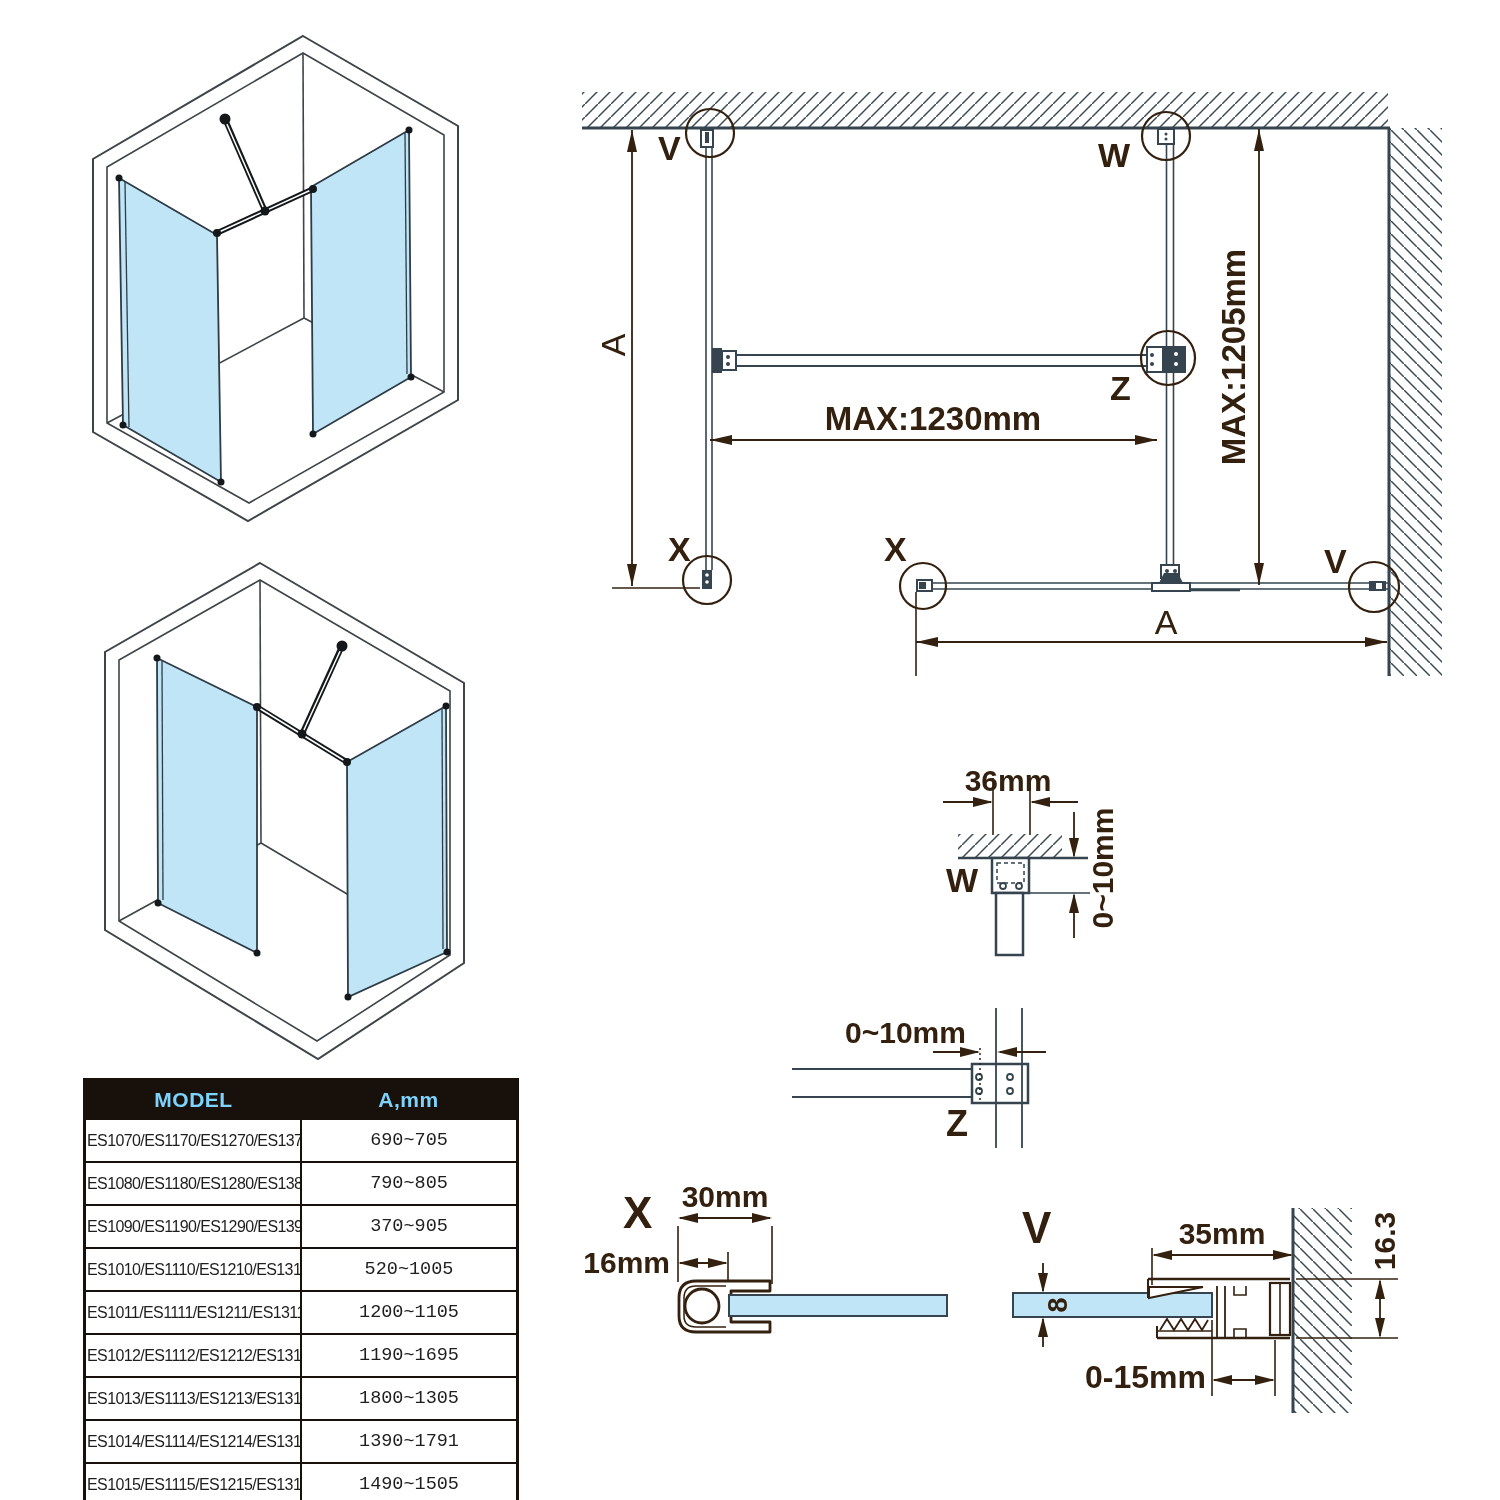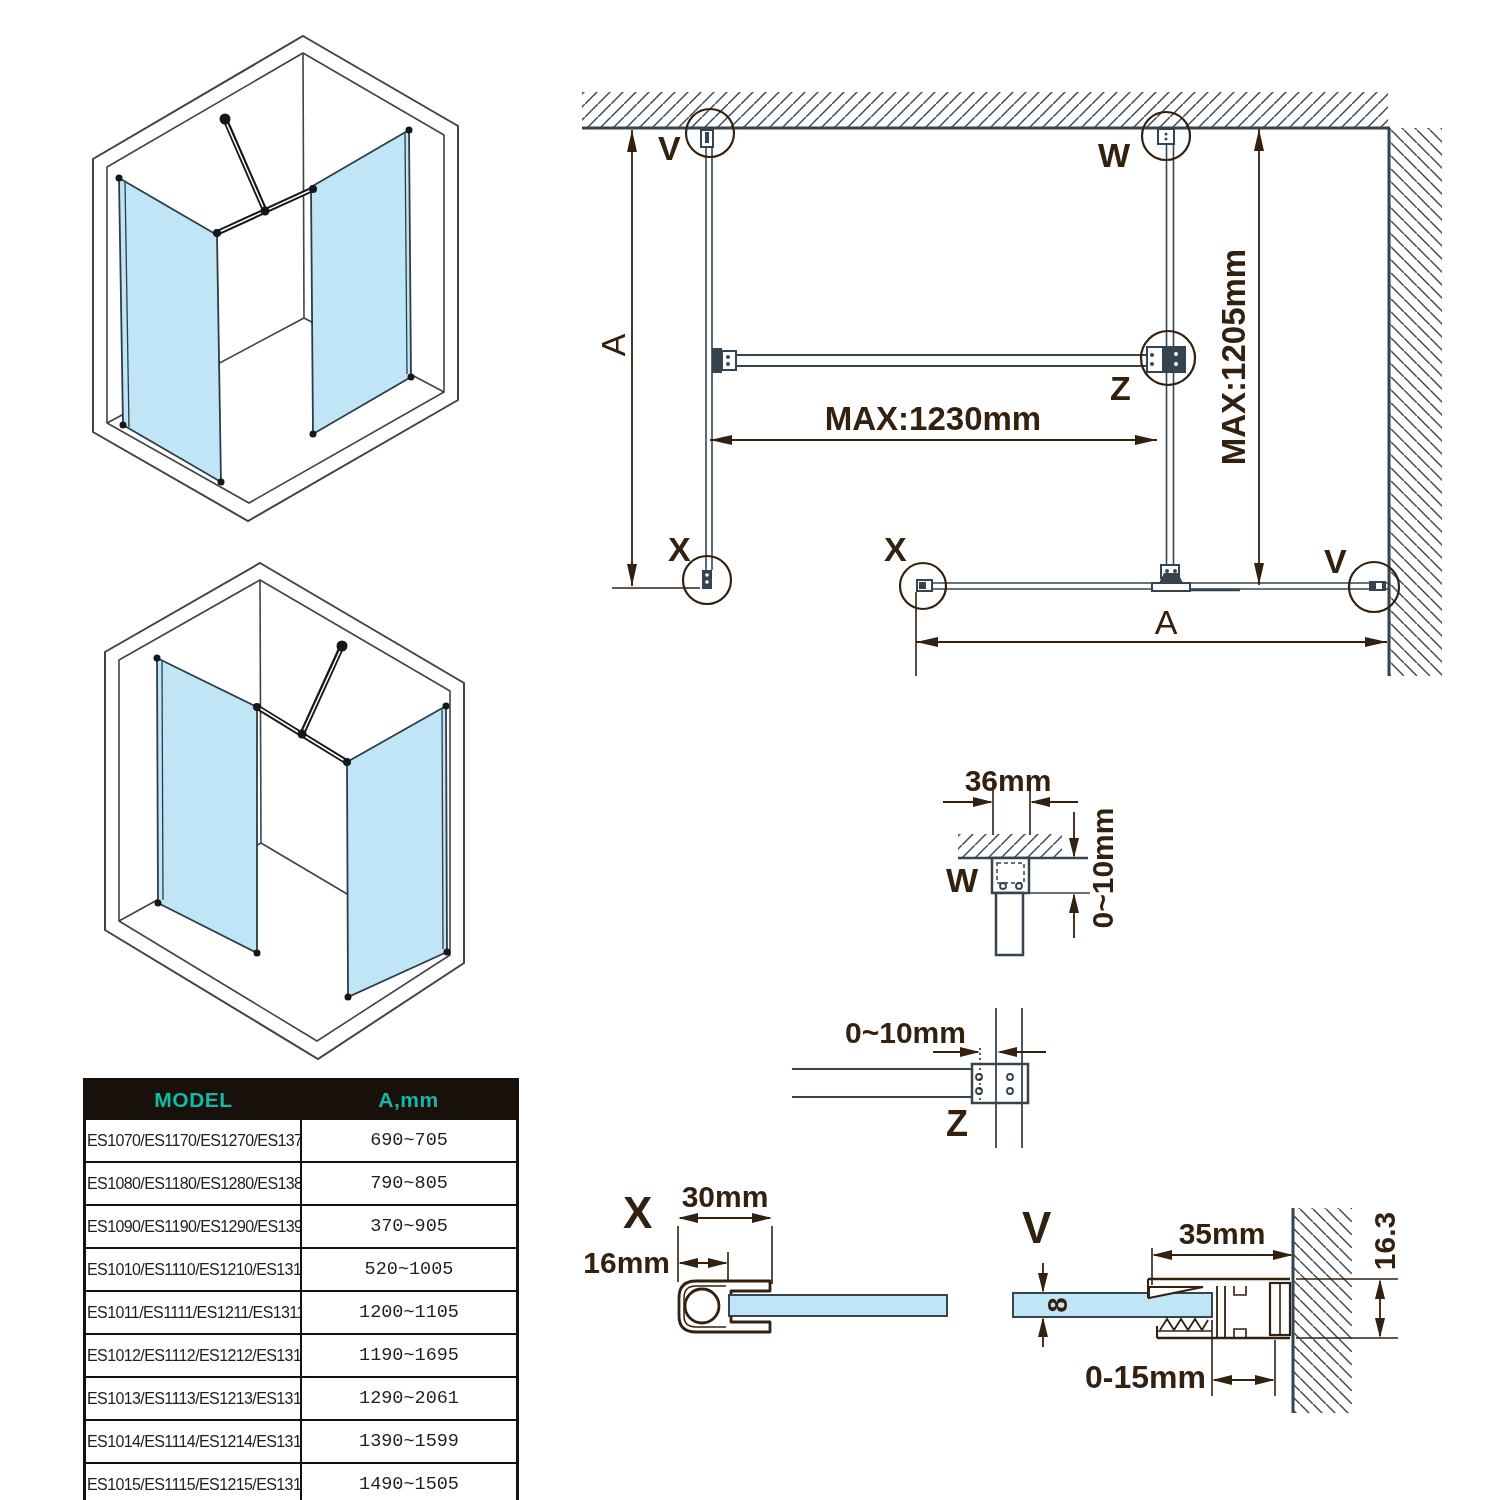--- a/index.html
+++ b/index.html
@@ -5,21 +5,21 @@
   html,body{margin:0;padding:0;background:#ffffff;}
   #canvas{position:relative;width:1500px;height:1500px;background:#fff;overflow:hidden;
           font-family:"Liberation Sans",sans-serif;}
   svg{position:absolute;overflow:visible;}
   svg text{font-family:"Liberation Sans",sans-serif;}
   .tb{font-weight:bold;fill:#33200e;}
   .ts{fill:#33200e;}
   
   #model-table{position:absolute;left:83px;top:1078px;width:436px;border-collapse:collapse;
                table-layout:fixed;border:3px solid #18110b;background:#fff;}
-  #model-table th{background:#18110b;color:#14b8a6;font-weight:bold;height:35px;
+  #model-table th{background:#18110b;color:#7dd3fc;font-weight:bold;height:35px;
                   font-size:21px;letter-spacing:0.5px;}
   #model-table td{border:2.4px solid #18110b;text-align:center;color:#1e1e1e;
                   height:39px;white-space:nowrap;overflow:hidden;}
   #model-table td.c1{font-size:16px;letter-spacing:-0.6px;width:300px;}
   #model-table td.c2{font-size:18.5px;width:133px;font-family:Liberation Mono, monospace;}
 </style>
 </head>
 <body>
 
 <div id="canvas">
@@ -377,25 +377,25 @@
     <tr>
           <td class="c1">ES1011/ES1111/ES1211/ES1311/ES1511</td>
           <td class="c2">1200~1105</td>
         </tr>
     <tr>
           <td class="c1">ES1012/ES1112/ES1212/ES1312/ES1512</td>
           <td class="c2">1190~1695</td>
         </tr>
     <tr>
           <td class="c1">ES1013/ES1113/ES1213/ES1313/ES1513</td>
-          <td class="c2">1290~2061</td>
+          <td class="c2">1800~1305</td>
         </tr>
     <tr>
           <td class="c1">ES1014/ES1114/ES1214/ES1314/ES1514</td>
-          <td class="c2">1390~1599</td>
+          <td class="c2">1390~1791</td>
         </tr>
     <tr>
           <td class="c1">ES1015/ES1115/ES1215/ES1315/ES1515</td>
           <td class="c2">1490~1505</td>
         </tr>
   </tbody>
 </table>
 
 </div>
 

